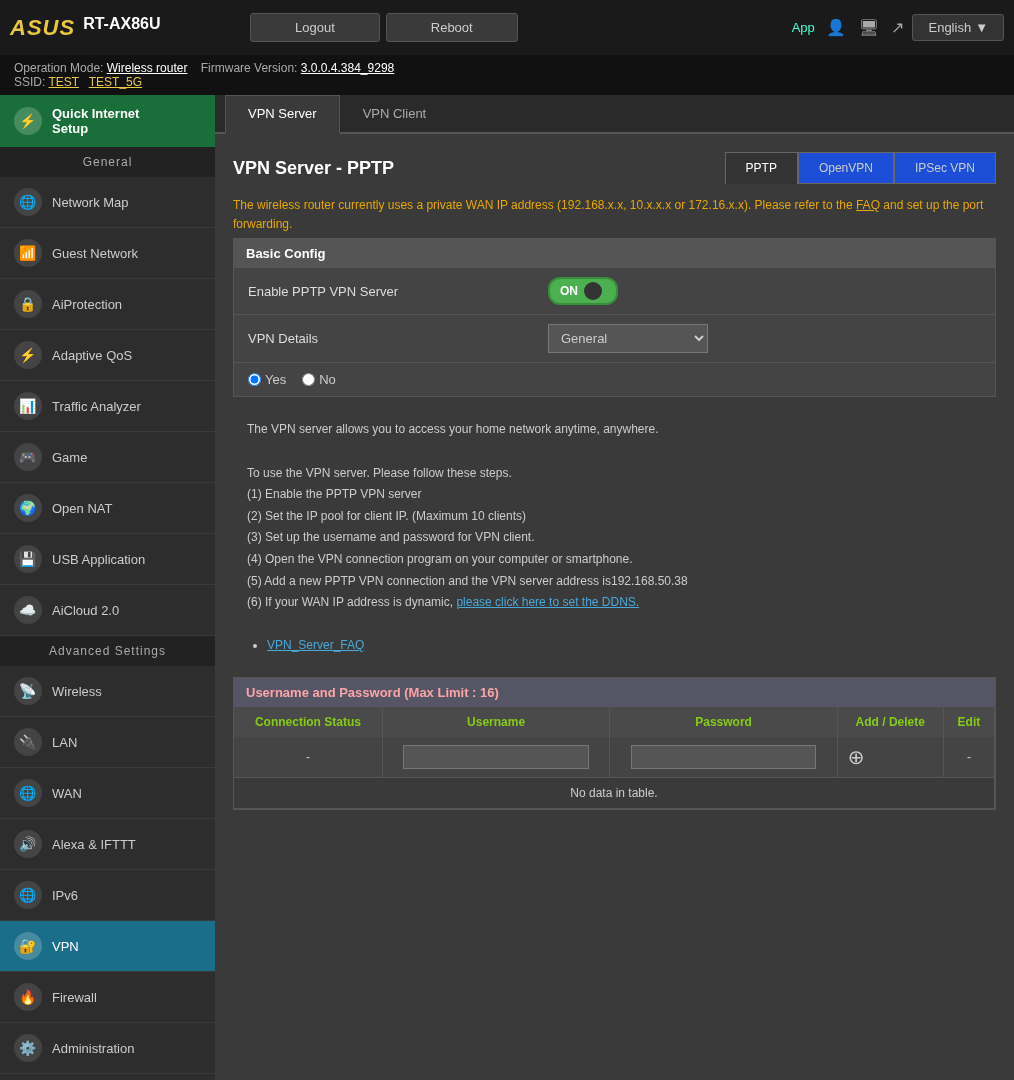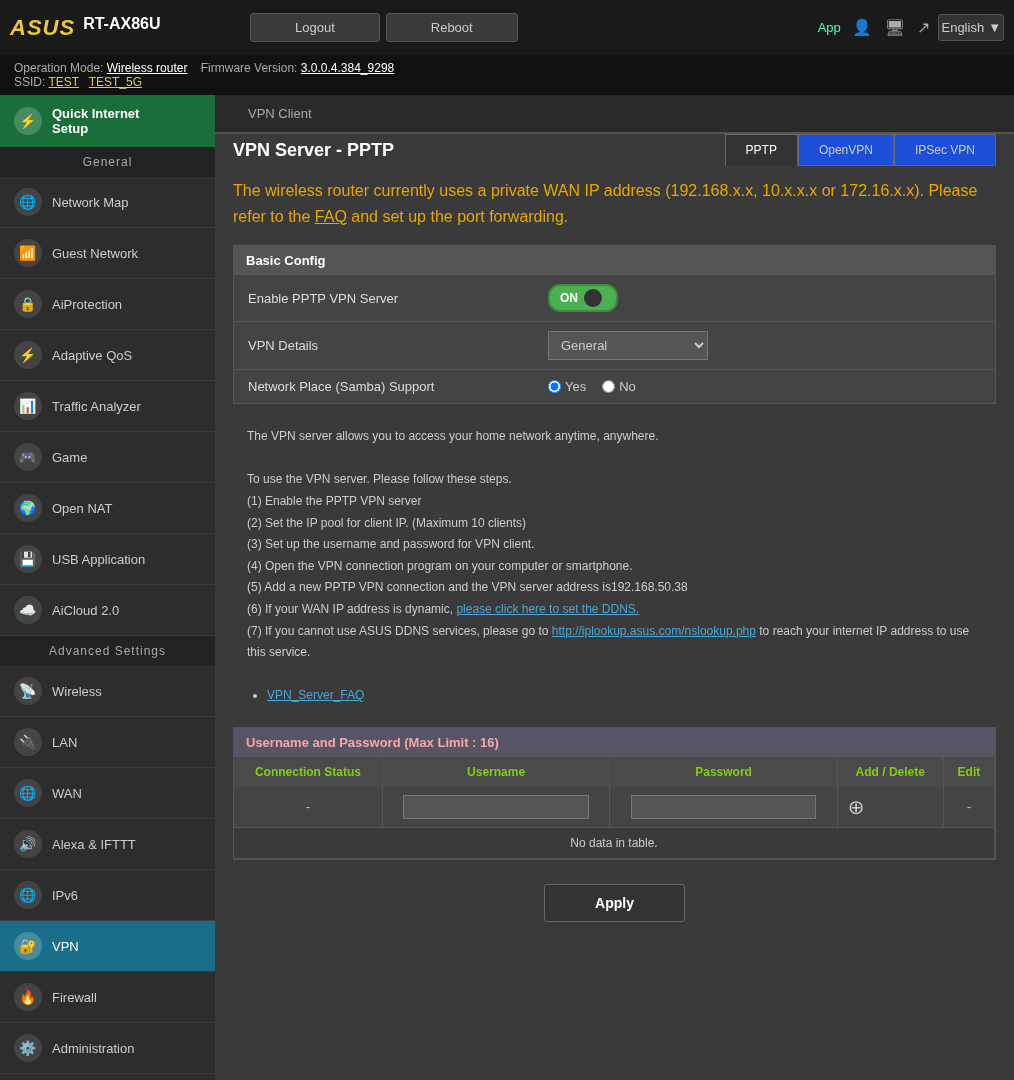--- a/index.html
+++ b/index.html
@@ -5,21 +5,21 @@
     * { box-sizing: border-box; margin: 0; padding: 0; }
     body { background: #2a2a2a; font-family: Arial, sans-serif; font-size: 13px; color: #ccc; width: 1014px; min-height: 1080px; }
 
     
     .top-bar { background: #1a1a1a; display: flex; align-items: center; height: 55px; padding: 0 10px; }
     .logo-area { display: flex; align-items: flex-start; gap: 8px; width: 240px; }
     .logo-asus { color: #e8c840; font-weight: bold; font-size: 22px; font-style: italic; letter-spacing: 1px; }
     .model-name { color: #fff; font-size: 16px; font-weight: bold; }
     .top-nav { display: flex; gap: 6px; flex: 1; }
     .top-btn { background: #3a3a3a; color: #ccc; border: 1px solid #555; padding: 6px 44px; cursor: pointer; font-size: 13px; border-radius: 3px; }
-    .lang-select { margin-left: auto; display: flex; align-items: center; gap: 4px; background: #333; border: 1px solid #555; padding: 5px 2px; color: #ccc; cursor: pointer; border-radius: 3px; }
+    .lang-select { margin-left: auto; display: flex; align-items: center; gap: 4px; background: #333; border: 1px solid #555; padding: 5px 15px; color: #ccc; cursor: pointer; border-radius: 3px; }
     .top-icons { display: flex; gap: 12px; align-items: center; margin-right: 8px; }
     .top-icon { color: #aaa; font-size: 16px; cursor: pointer; }
 
     
     .status-bar { background: #111; padding: 6px 14px; color: #aaa; font-size: 12px; display: flex; align-items: flex-start; justify-content: space-between; }
     .status-bar a { color: #e8c840; text-decoration: underline; }
     .status-left span.val { color: #fff; text-decoration: underline; }
     .app-link { color: #4fc; font-size: 13px; cursor: pointer; }
 
     
@@ -35,31 +35,31 @@
 
     
     .content { flex: 1; background: #3a3a3a; }
 
     
     .tab-bar { background: #2a2a2a; display: flex; border-bottom: 2px solid #555; padding: 0 10px; }
     .tab { padding: 10px 22px; cursor: pointer; color: #aaa; font-size: 13px; border: 1px solid transparent; }
     .tab.active { background: #3a3a3a; color: #fff; border: 1px solid #555; border-bottom: 2px solid #3a3a3a; margin-bottom: -2px; }
 
     
-    .content-inner { padding: 0 18px; }
+    .content-inner { padding: 18px 18px; }
 
     
     .vpn-header { display: flex; align-items: center; justify-content: space-between; margin-bottom: 12px; }
     .vpn-title { font-size: 18px; color: #fff; font-weight: bold; }
     .vpn-tabs { display: flex; }
     .vpn-tab { padding: 8px 20px; background: #1d4ed8; border: 1px solid #666; color: #ccc; cursor: pointer; font-size: 12px; }
     .vpn-tab.active { background: #333; color: #fff; border-bottom: none; }
 
     
-    .warning-box { background: transparent; color: #e8a800; font-size: 16px; line-height: 1.6; margin-bottom: 16px; }
+    .warning-box { background: transparent; color: #e8a800; font-size: 12px; line-height: 1.6; margin-bottom: 4px; }
     .warning-box a { color: #e8a800; text-decoration: underline; }
 
     
     .section-box { border: 1px solid #555; background: #444; margin-bottom: 10px; }
     .section-header { background: #555; color: #fff; padding: 7px 12px; font-size: 13px; font-weight: bold; }
     .config-row { display: flex; align-items: center; padding: 9px 14px; border-bottom: 1px solid #555; }
     .config-row:last-child { border-bottom: none; }
     .config-label { width: 300px; color: #ddd; font-size: 13px; }
     .config-value { flex: 1; }
 
@@ -220,20 +220,21 @@
     </div>
     <div class="sidebar-item">
       
       
     </div>
   </div>
 
   <div class="content">
 
     <div class="tab-bar">
+      <div class="tab active">VPN Server</div>
       <div class="tab">VPN Client</div>
     </div>
 
     <div class="content-inner">
 
       <div class="vpn-header">
         <span class="vpn-title">VPN Server - PPTP</span>
         <div class="vpn-tabs">
           <div class="vpn-tab active">PPTP</div>
           <div class="vpn-tab">OpenVPN</div>
@@ -256,21 +257,20 @@
         <div class="config-row">
           <div class="config-label">VPN Details</div>
           <div class="config-value">
             <select class="config-select">
               <option>General</option>
               <option>Advanced</option>
             </select>
           </div>
         </div>
         <div class="config-row">
-          <div class="config-label">Network Place (Samba) Support</div>
           <div class="config-value radio-group">
             <label>
               <input type="radio" name="samba" value="yes" checked="" style=""> Yes
             </label>
             <label>
               <input type="radio" name="samba" value="no" style=""> No
             </label>
           </div>
         </div>
       </div>
@@ -278,21 +278,20 @@
       <div class="info-text">
         <p>The VPN server allows you to access your home network anytime, anywhere.</p>
         <br>
         <p>To use the VPN server. Please follow these steps.</p>
         <p>(1) Enable the PPTP VPN server</p>
         <p>(2) Set the IP pool for client IP. (Maximum 10 clients)</p>
         <p>(3) Set up the username and password for VPN client.</p>
         <p>(4) Open the VPN connection program on your computer or smartphone.</p>
         <p>(5) Add a new PPTP VPN connection and the VPN server address is192.168.50.38</p>
         <p>(6) If your WAN IP address is dynamic, <a href="#" style="text-decoration:underline;">please click here to set the DDNS.</a></p>
-        <p>(7) If you cannot use ASUS DDNS services, please go to <a href="#">http://iplookup.asus.com/nslookup.php</a> to reach your internet IP address to use this service.</p>
         <br>
         <ul>
           <li><a href="#">VPN_Server_FAQ</a></li>
         </ul>
       </div>
 
       <div class="table-section">
         <div class="table-header">Username and Password (Max Limit : 16)</div>
         <table class="data-table">
           <thead>
@@ -318,18 +317,15 @@
               </td>
               <td>-</td>
             </tr>
             <tr>
               <td colspan="5" class="no-data">No data in table.</td>
             </tr>
           </tbody>
         </table>
       </div>
 
-      <div class="apply-section">
-        <button class="apply-btn">Apply</button>
-      </div>
     </div>
   </div>
 </div>
 
 </body></html>

